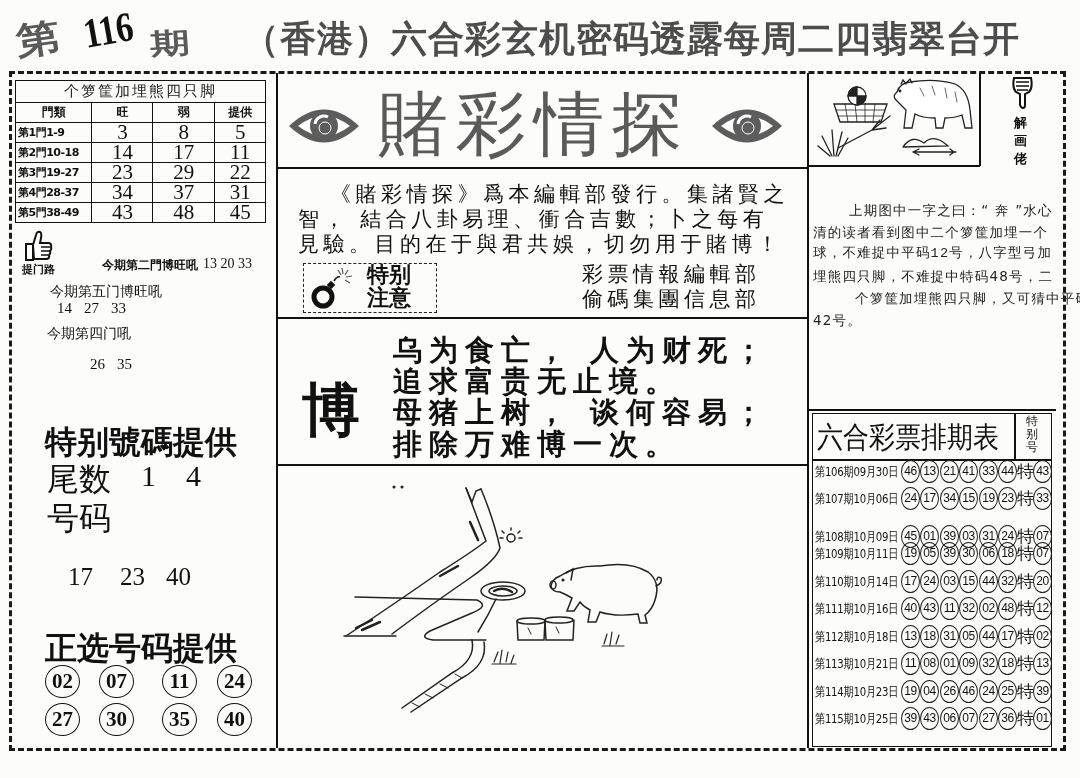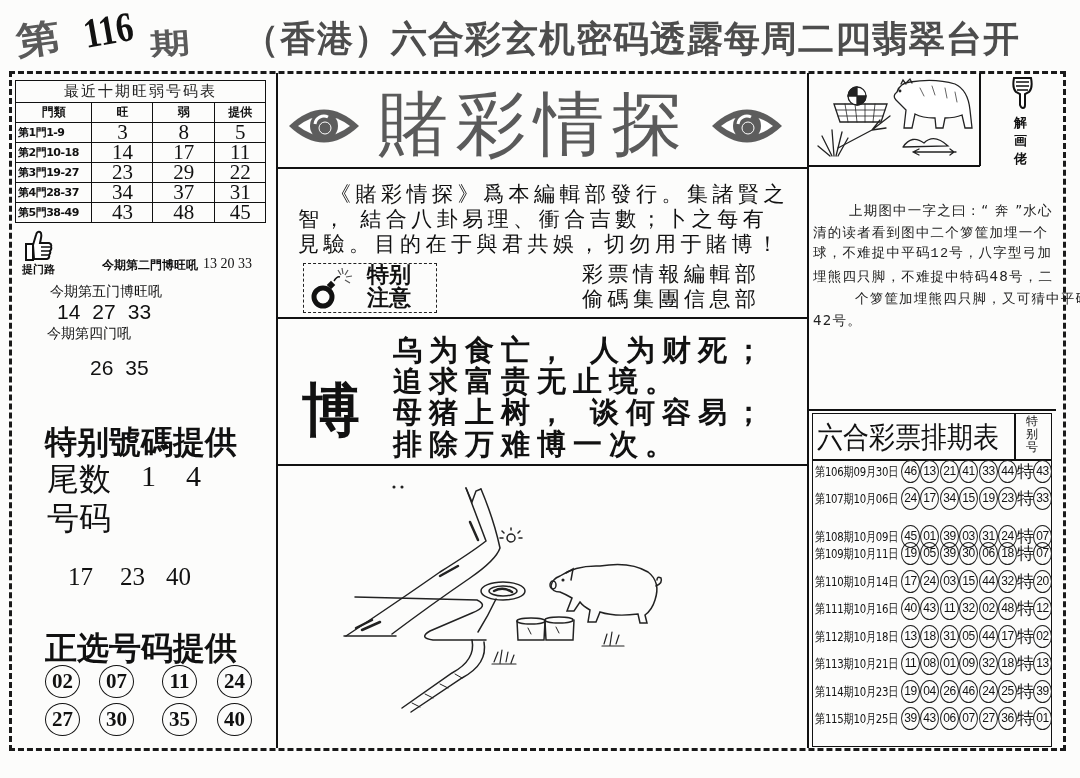--- a/index.html
+++ b/index.html
@@ -18,21 +18,21 @@
   
   table.hc{position:absolute;left:15px;top:80px;border-collapse:collapse;width:251px;}
   table.hc td,table.hc th{border:1.5px solid #111;padding:0;text-align:center;}
   table.hc .ttl{height:21px;font-size:15px;font-weight:normal;letter-spacing:2px;color:#222;}
   table.hc .hd th{height:19px;font-size:12px;font-weight:bold;}
   table.hc .dr td{height:19px;line-height:19px;}
   table.hc .dr td.lab{font-size:11px;font-weight:bold;text-align:left;padding-left:2px;letter-spacing:-0.5px;}
   table.hc .dr td.num{font-family:"Liberation Serif",serif;font-size:21px;}
   
   .t-small{font-size:11px;font-weight:bold;}
-  .nums21{font-family:Liberation Sans, sans-serif;font-size:21px;}
+  .nums21{font-family:Liberation Serif, serif;font-size:15px;}
   .nums21 span{margin-right:12px;}
   .circle{position:absolute;width:33px;height:31px;border:1.5px solid #111;border-radius:50%;
           font-family:"Liberation Serif",serif;font-weight:bold;font-size:21px;line-height:31px;text-align:center;}
   
   .para{font-size:21px;letter-spacing:4.5px;color:#111;}
   .sig{font-size:21px;letter-spacing:4.5px;}
   .notice{left:303px;top:263px;width:132px;height:48px;border:1.5px dashed #222;}
   .poem{font-size:29px;font-weight:bold;letter-spacing:7px;line-height:30px;}
   
   .expl{font-size:13.5px;letter-spacing:1.2px;line-height:22px;color:#222;}
@@ -58,21 +58,21 @@
 <div class="hline" style="left:276px;top:167px;width:532px;"></div>
 <div class="hline" style="left:276px;top:317px;width:532px;"></div>
 <div class="hline" style="left:276px;top:464px;width:532px;"></div>
 <div class="hline" style="left:808px;top:165px;width:172px;height:1.5px;"></div>
 <div class="vline" style="left:979px;top:73px;height:93px;width:1.5px;"></div>
 <div class="hline" style="left:808px;top:409px;width:248px;"></div>
 
 <table class="hc">
   <tbody>
       <tr>
-        <th colspan="4" class="ttl">最近十期旺弱号码表</th>
+        <th colspan="4" class="ttl">个箩筐加埋熊四只脚</th>
       </tr>
   <tr class="hd">
     <th style="width:73px">門類</th>
     <th style="width:58px">旺</th>
     <th style="width:59px">弱</th>
     <th style="width:48px">提供</th>
   </tr>
   <tr class="dr">
     <td class="lab">第1門1-9</td>
     <td class="num">3</td>

